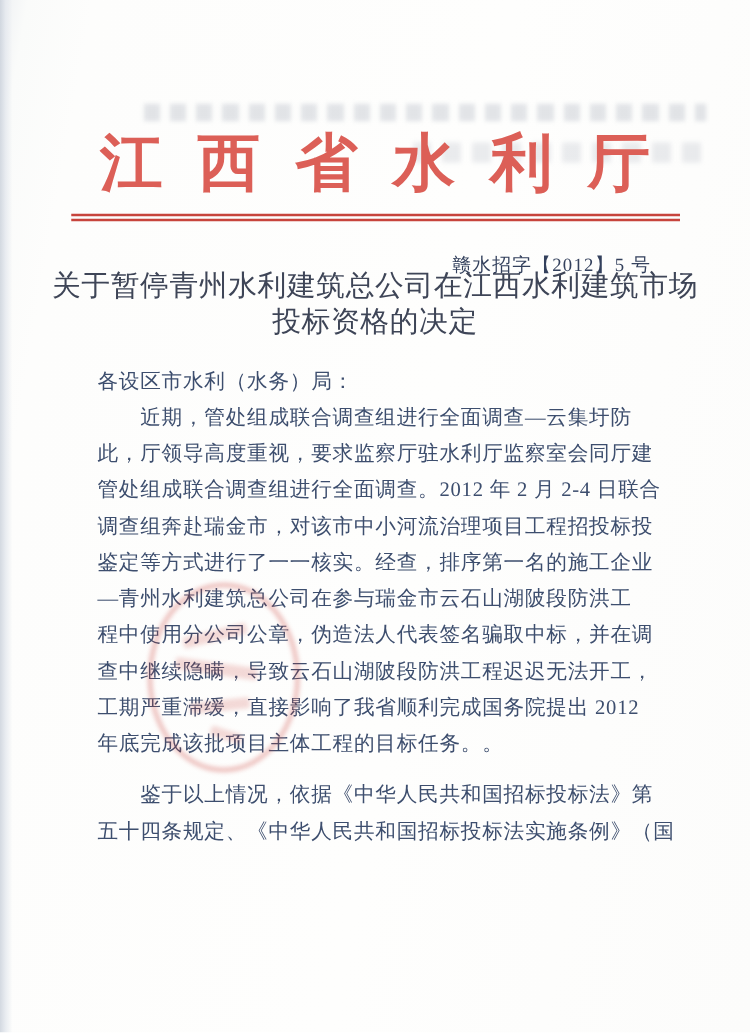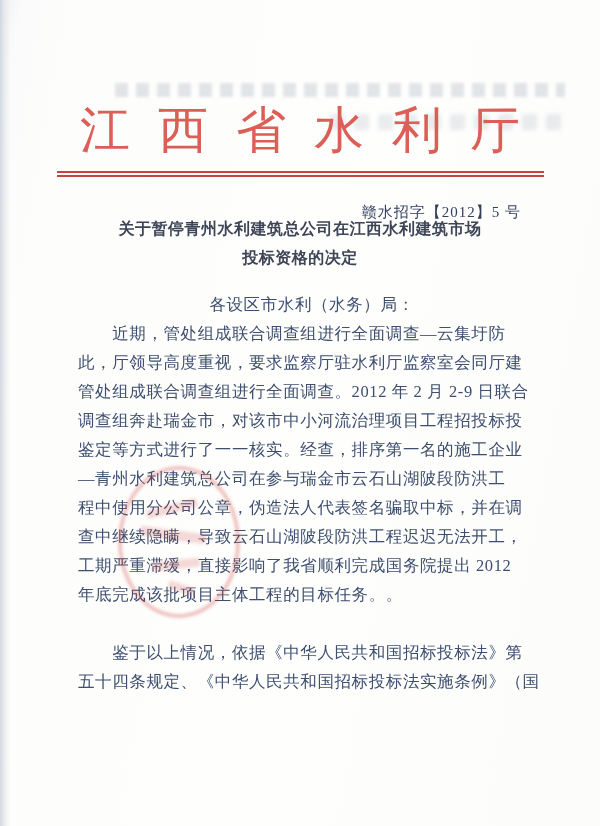--- a/index.html
+++ b/index.html
@@ -26,46 +26,46 @@
   }
   .bleed-b{
     top:114px;left:330px;width:235px;height:16px;
     background:repeating-linear-gradient(90deg,rgba(128,138,158,.16) 0 15px,rgba(128,138,158,0) 15px 24px);
     filter:blur(2.1px);
   }
   .letterhead{
     position:absolute;top:94px;left:0;right:0;height:72px;
     text-align:center;line-height:72px;
     font-family:"Liberation Serif","DejaVu Serif",serif;
-    font-weight:400;font-size:50px;color:#dc5f57;
+    font-weight:700;font-size:50px;color:#dc5f57;
     white-space:nowrap;
   }
   .letterhead span{letter-spacing:28px;margin-right:-28px;}
   .red-rule{
     position:absolute;top:171px;left:57px;width:487px;height:2px;
     border-top:2px solid #c7443c;border-bottom:2px solid #c7443c;
   }
   .doc-number{
     position:absolute;top:187px;right:79px;
     font-size:15px;color:#33405c;letter-spacing:1px;white-space:nowrap;margin-top:16px;
   }
   .doc-title{
     position:absolute;top:214px;left:0;right:0;
     text-align:center;
     font-family:"Liberation Sans","DejaVu Sans",sans-serif;
-    font-weight:700;font-size:16px;line-height:29px;
+    font-weight:400;font-size:23px;line-height:29px;
     color:#3e4557;letter-spacing:.5px;
   }
   .doc-body{
     position:absolute;top:290px;left:78px;width:468px;
     font-size:16.5px;line-height:29px;color:#3d4e6e;letter-spacing:.6px;
   }
-  .salutation{height:29px;white-space:nowrap;text-align:center;}
+  .salutation{height:29px;white-space:nowrap;}
   .body-line{height:29px;white-space:nowrap;}
-  .para-gap{margin-top:29px;}
+  .para-gap{margin-top:12px;}
   
   .stamp{
     position:absolute;left:118px;top:466px;width:122px;height:152px;
     filter:blur(1.6px);opacity:.5;pointer-events:none;
   }
   .stamp-ring{
     position:absolute;left:0;top:0;right:0;bottom:0;
     border:4px solid rgba(201,62,55,.6);border-radius:50%;
   }
   .stamp-mark{position:absolute;background:rgba(201,62,55,.38);border-radius:2px;}
@@ -95,21 +95,21 @@
   <div class="doc-title">
     <div>关于暂停青州水利建筑总公司在江西水利建筑市场</div>
     <div>投标资格的决定</div>
   </div>
 
   <div class="doc-body">
     <div class="salutation">各设区市水利（水务）局：</div>
     <div class="para">
         <div class="body-line">　　近期，管处组成联合调查组进行全面调查—云集圩防</div>
         <div class="body-line">此，厅领导高度重视，要求监察厅驻水利厅监察室会同厅建</div>
-        <div class="body-line">管处组成联合调查组进行全面调查。2012 年 2 月 2-9 日联合</div>
+        <div class="body-line">管处组成联合调查组进行全面调查。2012 年 2 月 2-4 日联合</div>
         <div class="body-line">调查组奔赴瑞金市，对该市中小河流治理项目工程招投标投</div>
         <div class="body-line">鉴定等方式进行了一一核实。经查，排序第一名的施工企业</div>
         <div class="body-line">—青州水利建筑总公司在参与瑞金市云石山湖陂段防洪工</div>
         <div class="body-line">程中使用分公司公章，伪造法人代表签名骗取中标，并在调</div>
         <div class="body-line">查中继续隐瞒，导致云石山湖陂段防洪工程迟迟无法开工，</div>
         <div class="body-line">工期严重滞缓，直接影响了我省顺利完成国务院提出 2012</div>
         <div class="body-line">年底完成该批项目主体工程的目标任务。。</div>
       </div>
     <div class="para para-gap">
         <div class="body-line">　　鉴于以上情况，依据《中华人民共和国招标投标法》第</div>

